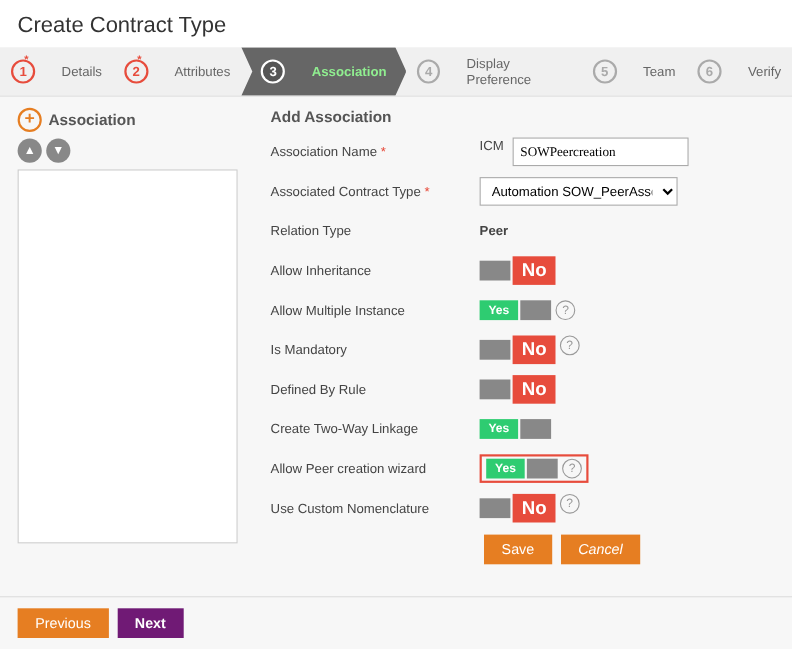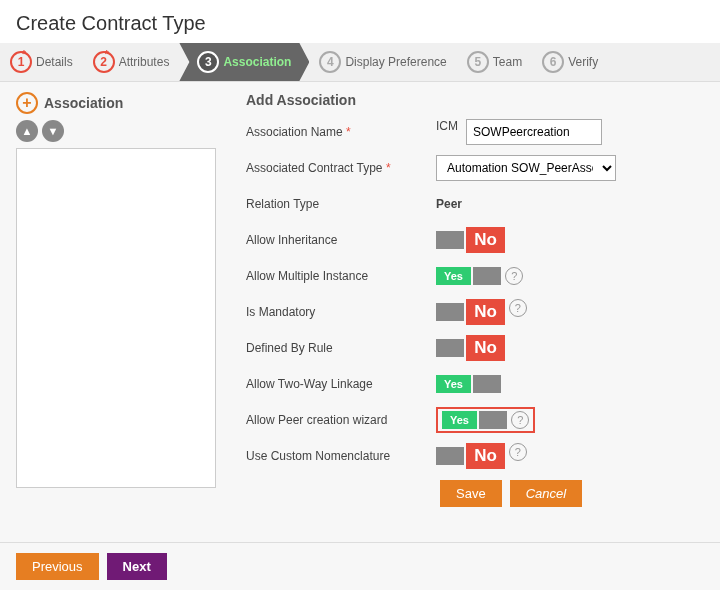--- a/index.html
+++ b/index.html
@@ -32,21 +32,21 @@
     
     .right-panel { flex: 1; padding-left: 10px; }
     .section-title { font-size: 14px; font-weight: bold; color: #555; margin-bottom: 10px; }
     .form-row { display: flex; align-items: center; margin-bottom: 8px; min-height: 28px; }
     .form-label { width: 190px; min-width: 190px; font-size: 12px; color: #444; }
     .form-label .required-star { color: #e74c3c; }
     .form-control-area { display: flex; align-items: flex-start; gap: 4px; }
 
     .text-prefix { font-size: 12px; color: #444; margin-right: 4px; }
     input[type="text"] { border: 1px solid #aaa; padding: 3px 6px; font-size: 12px; height: 26px; }
-    input.name-input { width: 136px; }
+    input.name-input { width: 160px; font-family: Liberation Serif, serif; }
 
     .select-dropdown { border: 1px solid #aaa; padding: 3px 6px; font-size: 12px; height: 26px; width: 180px; background: #fff; }
 
     .relation-value { font-size: 12px; color: #444; font-weight: bold; }
 
     
     .toggle-wrap { display: flex; align-items: center; gap: 2px; }
     .toggle-off { background: #888; color: #fff; padding: 3px 8px; font-size: 11px; font-weight: bold; }
     .toggle-on-green { background: #2ecc71; color: #fff; padding: 3px 8px; font-size: 11px; font-weight: bold; }
     .toggle-on-red { background: #e74c3c; color: #fff; padding: 3px 8px; font-size: 17px; font-weight: bold; }
@@ -58,21 +58,21 @@
     
     .action-btns { display: flex; gap: 8px; margin-top: 10px; padding-left: 194px; }
     .btn-save { background: #e67e22; color: #fff; border: none; padding: 6px 16px; font-size: 13px; cursor: pointer; text-align: right; }
     .btn-cancel { background: #e67e22; color: #fff; border: none; padding: 6px 16px; font-size: 13px; cursor: pointer; font-style: italic; }
 
     
     .footer { display: flex; gap: 8px; padding: 10px 16px; background: #f7f7f7; border-top: 1px solid #ddd; position: absolute; bottom: 0; left: 0; width: 100%; }
     .btn-prev { background: #e67e22; color: #fff; border: none; padding: 6px 16px; font-size: 13px; cursor: pointer; }
     .btn-next { background: #701a75; color: #fff; border: none; padding: 6px 16px; font-size: 13px; cursor: pointer; font-weight: bold; }
 
-    .step-label { font-size: 12px; }
+    .step-label { font-size: 12px; margin-left: 20px; }
   </style>
 </head>
 <body>
 
 <div class="page-title">Create Contract Type</div>
 
 <div class="wizard-steps">
   <div class="wizard-step required">
     <span class="step-num">1</span>
     <span class="step-label">Details</span>
@@ -178,21 +178,21 @@
       <div class="form-label">Defined By Rule</div>
       <div class="form-control-area">
         <div class="toggle-wrap">
           <span class="toggle-off">&nbsp;&nbsp;&nbsp;&nbsp;</span>
           <span class="toggle-on-red">No</span>
         </div>
       </div>
     </div>
 
     <div class="form-row">
-      <div class="form-label">Allow Two-Way Linkage</div>
+      <div class="form-label">Create Two-Way Linkage</div>
       <div class="form-control-area">
         <div class="toggle-wrap">
           <span class="toggle-on-green">Yes</span>
           <span class="toggle-off">&nbsp;&nbsp;&nbsp;&nbsp;</span>
         </div>
       </div>
     </div>
 
     <div class="form-row">
       <div class="form-label">Allow Peer creation wizard</div>

